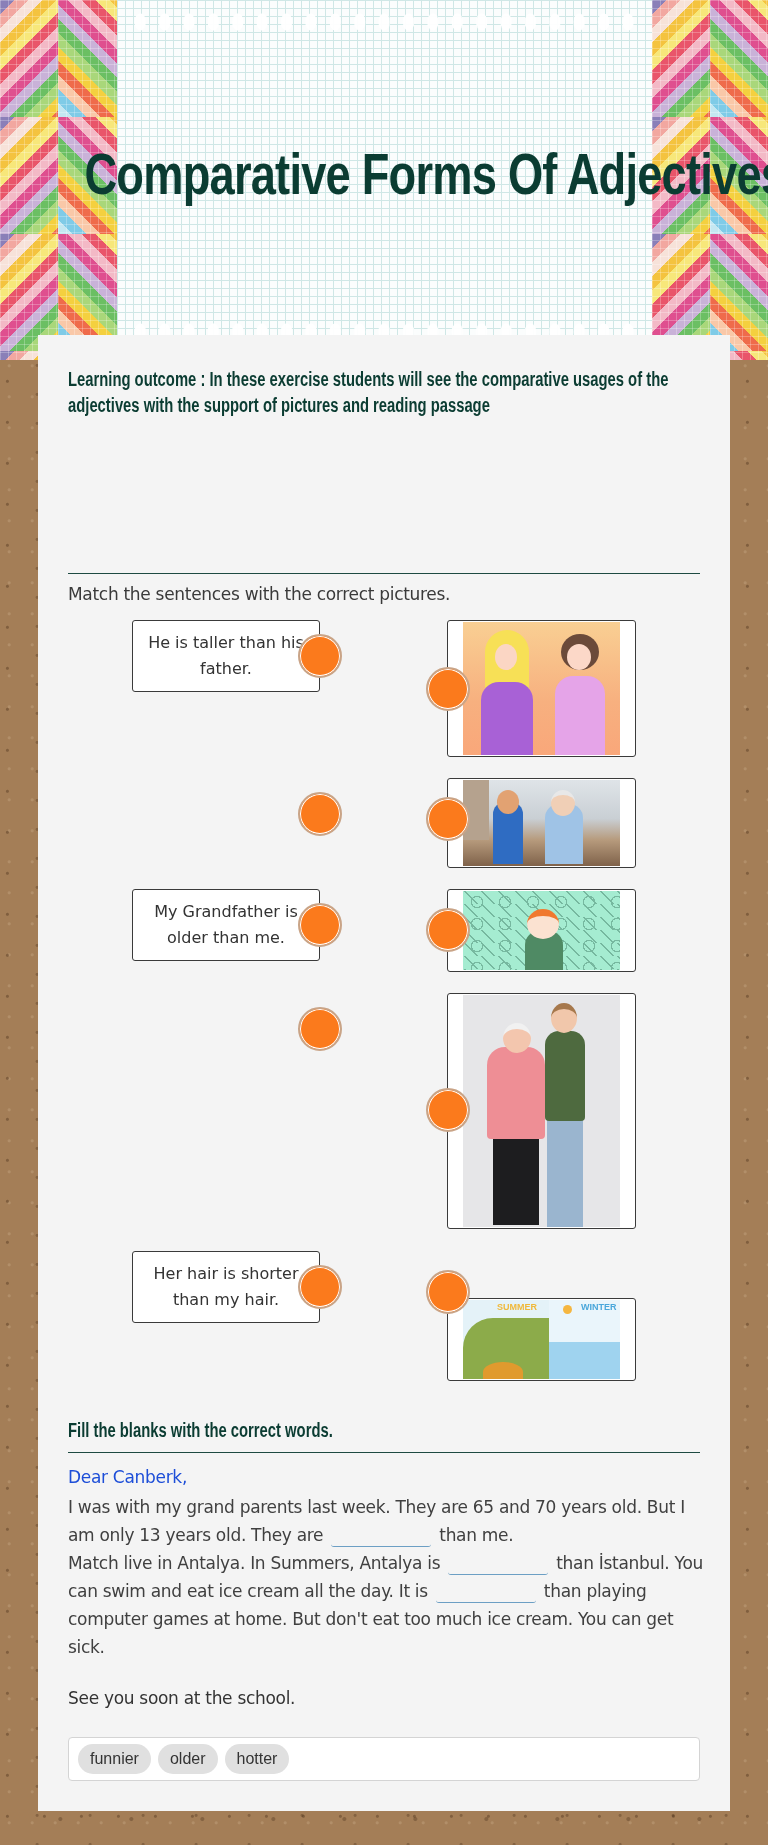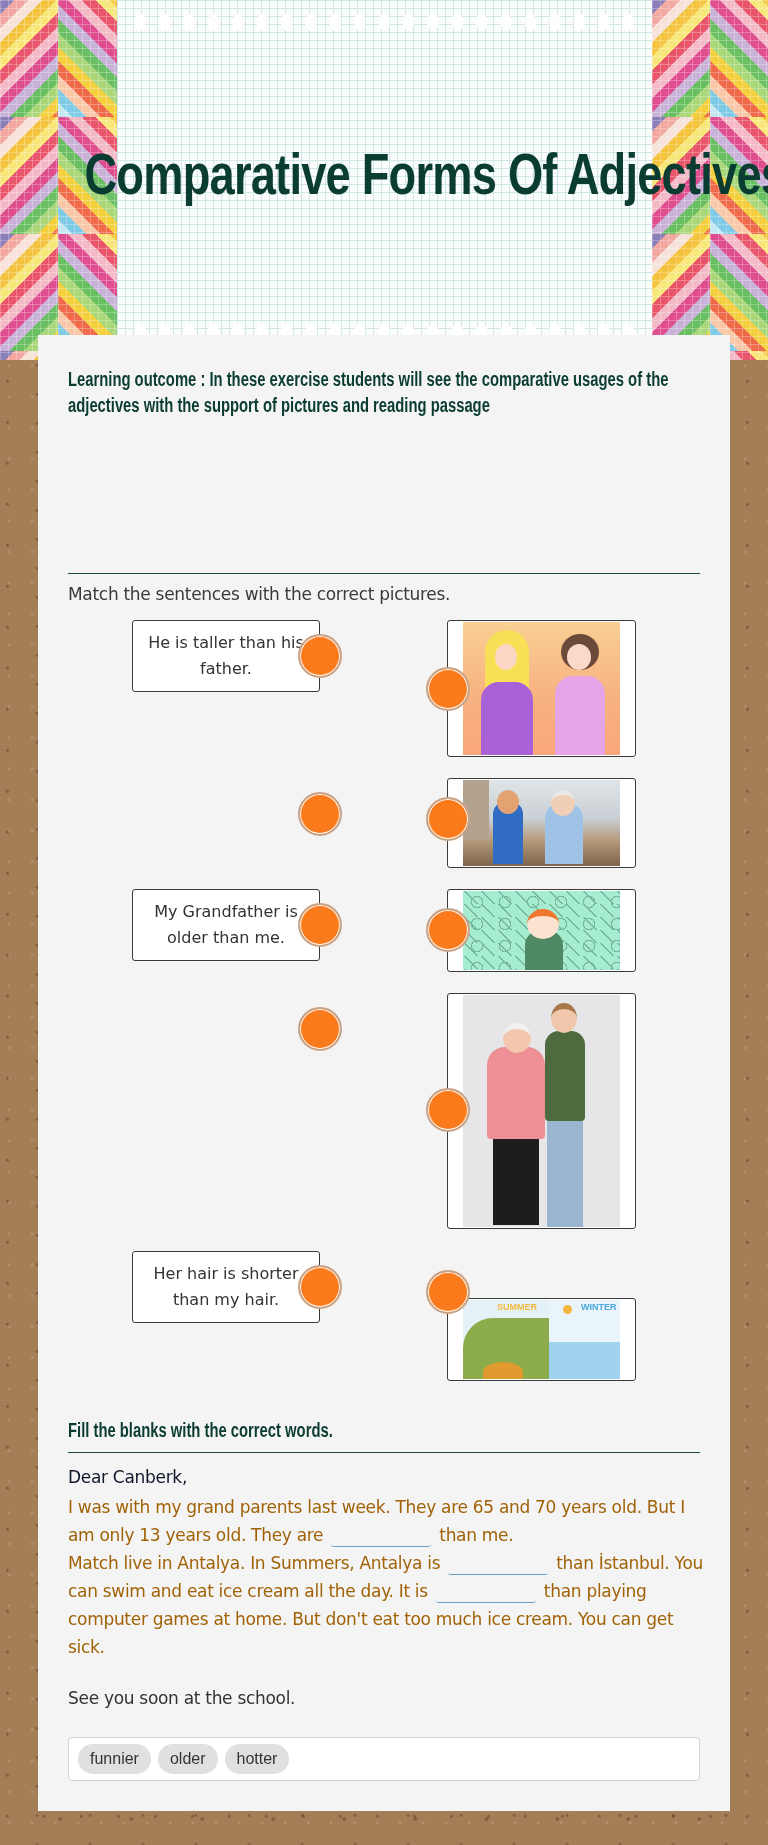--- a/index.html
+++ b/index.html
@@ -165,24 +165,24 @@
   .img-seasons { background: linear-gradient(90deg,#e4f2f8 0 55%, #eaf5fb 55%); }
   .img-seasons .sum { position:absolute; left:0; top:18px; width:86px; height:64px; background:#8cab4a; border-radius:30px 0 0 0; }
   .img-seasons .win { position:absolute; left:86px; top:42px; width:71px; height:40px; background:#9fd3ef; }
   .img-seasons .lblS { position:absolute; left:34px; top:2px; font-size:9px; font-weight:bold; color:#f0b93b; font-family:"Liberation Sans",sans-serif; }
   .img-seasons .lblW { position:absolute; left:118px; top:2px; font-size:9px; font-weight:bold; color:#4aa7db; font-family:"Liberation Sans",sans-serif; }
   .img-seasons .sun { position:absolute; left:100px; top:5px; width:9px; height:9px; border-radius:50%; background:#f5b640; }
   .img-seasons .bush { position:absolute; left:20px; top:62px; width:40px; height:20px; background:#e09a2e; border-radius:50% 50% 0 0; }
 
   
   .fill-heading { position:absolute; left:30px; top:1082px; font-size:20px; line-height:26px; }
-  .dear { position:absolute; left:30px; top:1131px; font-size:17px; line-height:22px; color:#0f172a; letter-spacing:-0.3px;text-align:right; }
+  .dear { position:absolute; left:30px; top:1131px; font-size:17px; line-height:22px; color:#1d4ed8; letter-spacing:-0.3px;text-align:right; }
   .para {
     position:absolute; left:30px; top:1158px; width:640px;
-    font-size:17px; line-height:28px; color:#a16207; letter-spacing:-0.3px;
+    font-size:17px; line-height:28px; color:#404040; letter-spacing:-0.3px;
   }
   .blank {
     display:inline-block; width:100px; height:22px; vertical-align:-6px;
     border-bottom:1px solid #6c9fc4; border-radius:0 0 3px 3px;
     margin: 0 8px;
   }
   .closing { position:absolute; left:30px; top:1352px; font-size:17px; line-height:22px; color:#333; letter-spacing:-0.3px;text-align:right; }
   .wordbank {
     position:absolute; left:30px; top:1402px; width:632px; height:44px;
     background:#fff; border:1px solid #d4d4d4; border-radius:4px;

